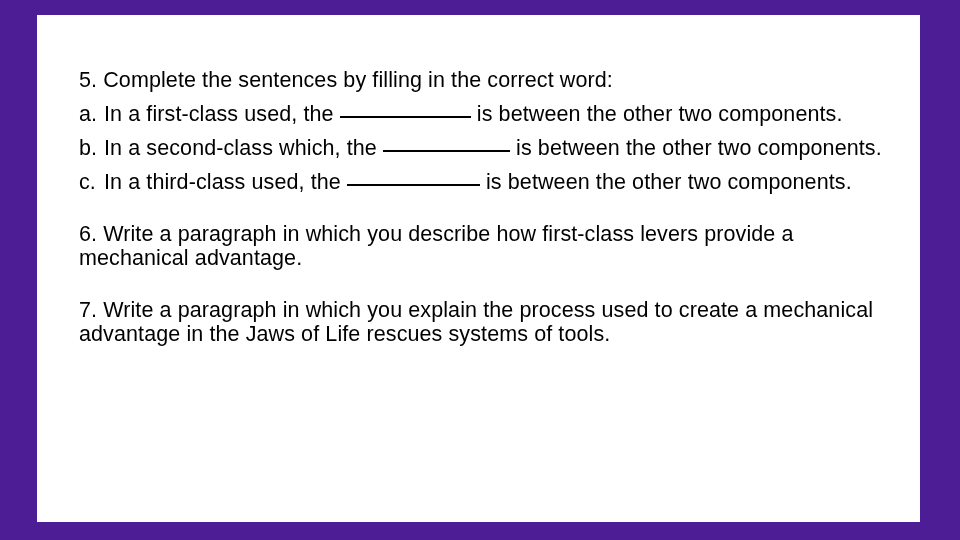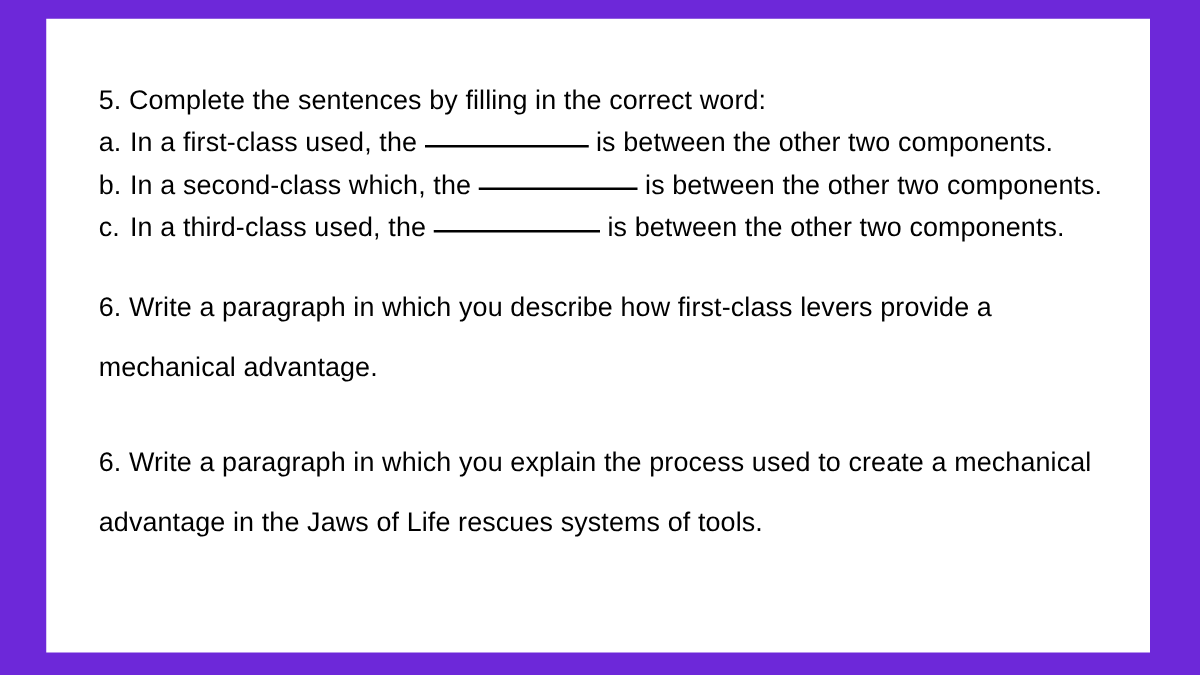--- a/index.html
+++ b/index.html
@@ -10,21 +10,21 @@
   body {
     width: 960px;
     height: 540px;
     overflow: hidden;
     font-family: "Liberation Sans", sans-serif;
   }
   .slide {
     position: relative;
     width: 960px;
     height: 540px;
-    background: #6d28d9;
+    background: #4c1d95;
     box-sizing: border-box;
   }
   .slide-frame {
     position: absolute;
     left: 37px;
     top: 15px;
     width: 883px;
     height: 507px;
     background: #ffffff;
   }
@@ -62,21 +62,21 @@
     position: relative;
     top: -3px;
   }
   .blank-a { width: 131px; }
   .blank-b { width: 127px; }
   .blank-c { width: 133px; }
   .gap-1 { height: 23px; }
   .gap-2 { height: 28px; }
   .para {
     font-size: 21.5px;
-    line-height: 48px;
+    line-height: 24px;
     color: #000000;
     letter-spacing: 0.1px;
   }
 </style>
 </head>
 <body>
 
 <div class="slide">
   <div class="slide-frame">
     <div class="content">
@@ -101,17 +101,17 @@
         </div>
 
       </div>
 
       <div class="gap-1"></div>
 
       <div class="para" style="width: 830px;">6. Write a paragraph in which you describe how first-class levers provide a mechanical advantage.</div>
 
       <div class="gap-2"></div>
 
-      <div class="para" style="width: 868px;">6. Write a paragraph in which you explain the process used to create a mechanical advantage in the Jaws of Life rescues systems of tools.</div>
+      <div class="para" style="width: 868px;">7. Write a paragraph in which you explain the process used to create a mechanical advantage in the Jaws of Life rescues systems of tools.</div>
 
     </div>
   </div>
 </div>
 
 </body></html>

